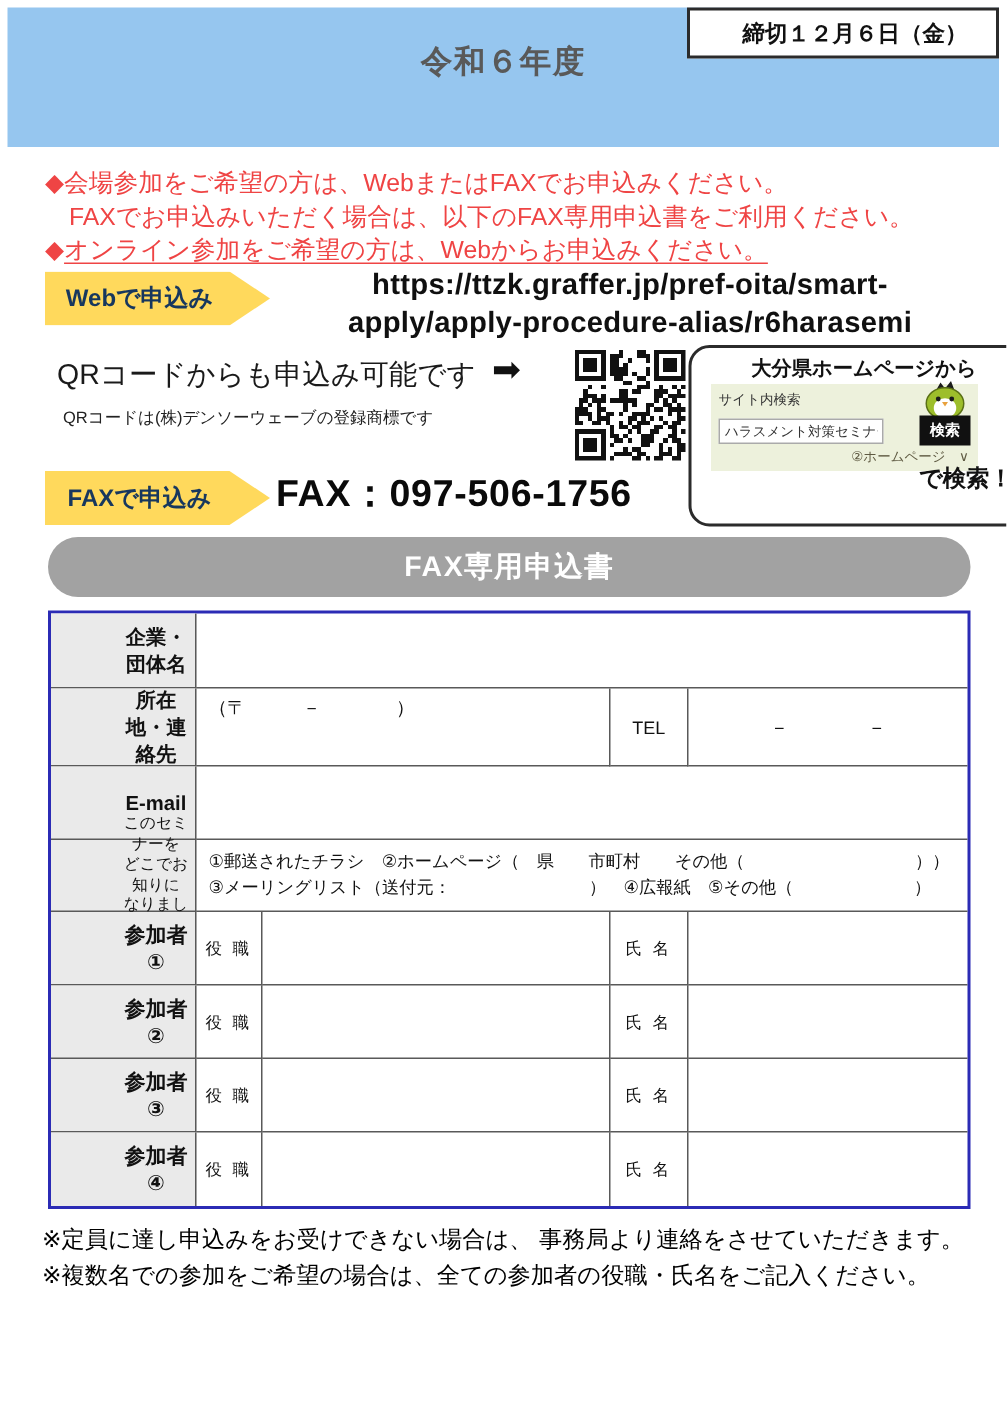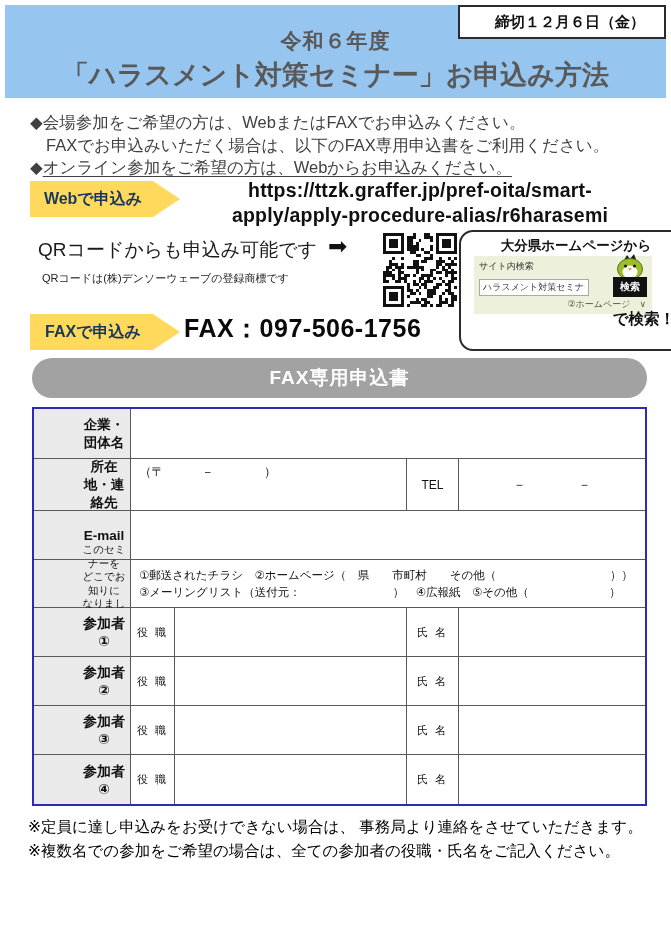--- a/index.html
+++ b/index.html
@@ -11,21 +11,21 @@
   .header { position:absolute; left:5px; top:5px; width:661px; height:93px; background:#96C6EF; }
   .deadline { position:absolute; left:453px; top:0px; width:208px; height:34px; background:#fff;
               border:2px solid #2b2b2b; display:flex; align-items:center; justify-content:center;
               font-weight:bold; font-size:15px; color:#111;padding-left:16px; }
   .title1 { position:absolute; left:0; top:22px; width:100%; text-align:center;
             font-size:21px; font-weight:bold; color:#595959; letter-spacing:1px; }
   .title2 { position:absolute; left:0; top:52px; width:100%; text-align:center;
             font-size:27px; font-weight:bold; color:#595959; letter-spacing:0px; white-space:nowrap; }
 
   
-  .intro { position:absolute; left:30px; top:111px; font-size:16.5px; color:#404040; line-height:22.5px; }
+  .intro { position:absolute; left:30px; top:111px; font-size:16.5px; color:#ef4444; line-height:22.5px; }
   .intro .indent { padding-left:16px; }
   .underline { text-decoration:underline; text-underline-offset:3px; }
 
   
   .arrow-label { position:absolute; height:36px; width:150px; background:#FFD95C;
                  clip-path:polygon(0 0, 82% 0, 100% 50%, 82% 100%, 0 100%);
                  display:flex; align-items:center; justify-content:center;
                  padding-right:24px; font-weight:bold; font-size:16px; color:#17375E; }
   .web-label { left:30px; top:181px; }
   .fax-label { left:30px; top:314px; }
@@ -89,21 +89,20 @@
   
   .notes { position:absolute; left:28px; top:815px; font-size:15.5px; color:#000; line-height:23.5px; }
 </style>
 </head>
 <body>
 
 <div class="page">
 
   <div class="header">
     <div class="title1">令和６年度</div>
-    <div class="title2">「ハラスメント対策セミナー」お申込み方法</div>
     <div class="deadline">締切１２月６日（金）</div>
   </div>
 
   <div class="intro">
     <div>◆会場参加をご希望の方は、WebまたはFAXでお申込みください。</div>
     <div class="indent">FAXでお申込みいただく場合は、以下のFAX専用申込書をご利用ください。</div>
     <div><span>◆</span><span class="underline">オンライン参加をご希望の方は、Webからお申込みください。</span></div>
   </div>
 
   <div class="arrow-label web-label">Webで申込み</div>

